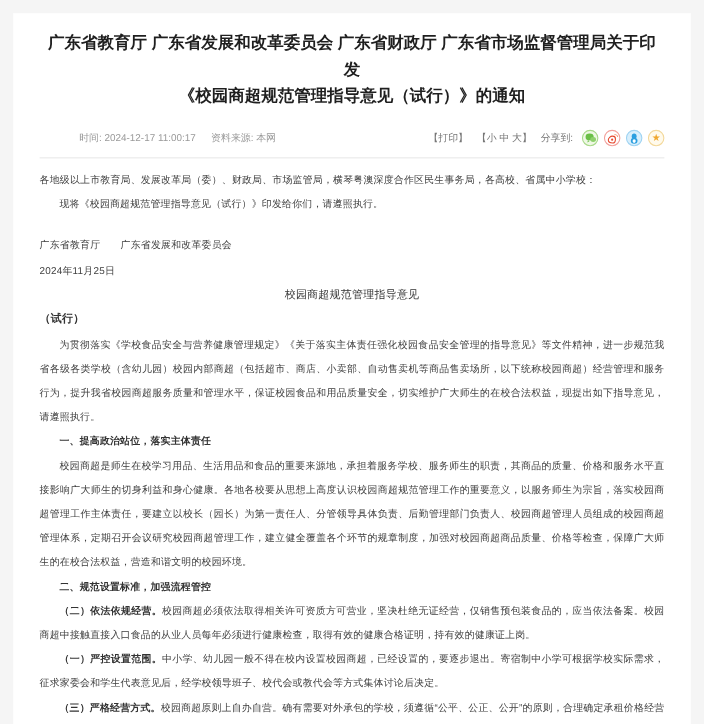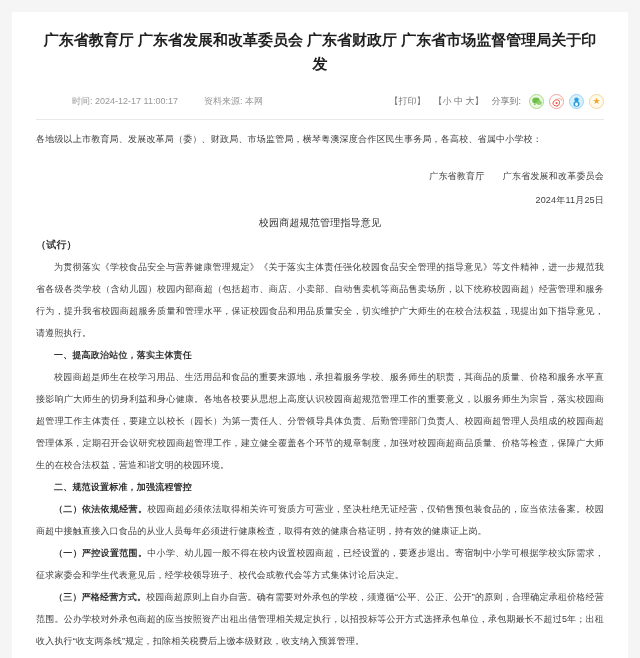--- a/index.html
+++ b/index.html
@@ -20,54 +20,54 @@
     font-size:15px; line-height:24px; font-weight:bold;
     color:#1f1f1f; text-align:center;
     max-width:560px;
   }
   .meta-row {
     display:flex; justify-content:space-between; align-items:center;
     font-size:9px; color:#999;
     padding:2px 0 10px 0;
     border-bottom:1px solid #e9e9e9;
   }
-  .meta-left { display:flex; gap:26px;padding-left:36px; }
+  .meta-left { display:flex; gap:14px;padding-left:36px; }
   .meta-right { display:flex; align-items:center; gap:8px; color:#777; }
   .meta-link { cursor:pointer; color:#777; }
   .share-wrap { display:flex; align-items:center; gap:5px; }
   .share-icon {
     width:15px; height:15px; border-radius:50%;
     display:flex; align-items:center; justify-content:center;
     cursor:pointer;
   }
   .icon-wechat { background:#eef8e4; border:1px solid #a8d98a; }
   .icon-weibo  { background:#ffffff; border:1px solid #f2a19c; }
   .icon-qq     { background:#d8effc; border:1px solid #9fd3f2; }
   .icon-star   { background:#fffaec; border:1px solid #f3d89a; color:#f0a830; font-size:9px; line-height:1; }
 
   .doc {
     font-size:9px; line-height:22px; color:#404040;
     text-align:justify; letter-spacing:0.2px;
     padding-top:8px;
   }
   .doc p { margin:0; }
   .indent { text-indent:2em; }
-  .sign-block { text-align:right; line-height:24px; margin-top:14px; color:#404040; }
+  .sign-block { text-align:left; line-height:24px; margin-top:14px; color:#404040; }
   .doc-title { text-align:center; font-weight:normal; font-size:10px; color:#333; margin-top:18px; }
   .doc-subtitle { text-align:left; font-weight:bold; font-size:10px; color:#333; margin-top:2px; }
   .preamble { margin-top:6px; }
   .sec-heading { font-weight:bold; color:#333; text-indent:2em; margin-top:3px; }
   .item-lead { font-weight:bold; color:#333; }
 </style>
 </head>
 <body>
 
 <div class="page">
 
-  <h1 class="page-title"><span>广东省教育厅 广东省发展和改革委员会 广东省财政厅 广东省市场监督管理局关于印发</span><br></h1>
+  <h1 class="page-title"><span>广东省教育厅 广东省发展和改革委员会 广东省财政厅 广东省市场监督管理局关于印发</span><br><span>《校园商超规范管理指导意见（试行）》的通知</span></h1>
 
   <div class="meta-row">
     <div class="meta-left">
       <span>时间: 2024-12-17 11:00:17</span>
       <span>资料来源: 本网</span>
     </div>
     <div class="meta-right">
       <span class="meta-link">【打印】</span>
       <span class="meta-link">【小 中 大】</span>
       <span>分享到:</span>
@@ -95,20 +95,21 @@
         </span>
         <span class="share-icon icon-star">
             <span>★</span>
           </span>
       </span>
     </div>
   </div>
 
   <div class="doc">
     <p>各地级以上市教育局、发展改革局（委）、财政局、市场监管局，横琴粤澳深度合作区民生事务局，各高校、省属中小学校：</p>
+    <p class="indent">现将《校园商超规范管理指导意见（试行）》印发给你们，请遵照执行。</p>
 
     <div class="sign-block">
       <p>广东省教育厅　　广东省发展和改革委员会</p>
       <p>2024年11月25日</p>
     </div>
 
     <p class="doc-title">校园商超规范管理指导意见</p>
     <p class="doc-subtitle">（试行）</p>
 
     <p class="indent preamble">为贯彻落实《学校食品安全与营养健康管理规定》《关于落实主体责任强化校园食品安全管理的指导意见》等文件精神，进一步规范我省各级各类学校（含幼儿园）校园内部商超（包括超市、商店、小卖部、自动售卖机等商品售卖场所，以下统称校园商超）经营管理和服务行为，提升我省校园商超服务质量和管理水平，保证校园食品和用品质量安全，切实维护广大师生的在校合法权益，现提出如下指导意见，请遵照执行。</p>

